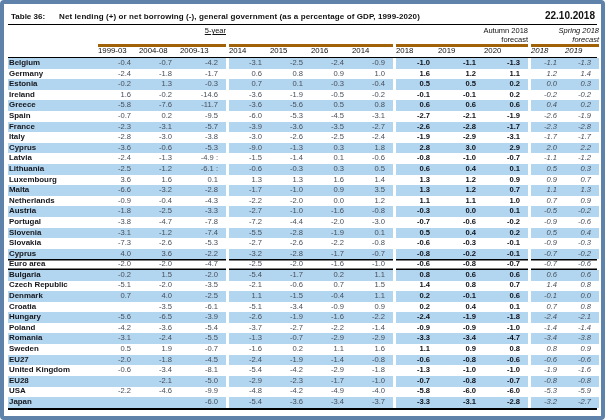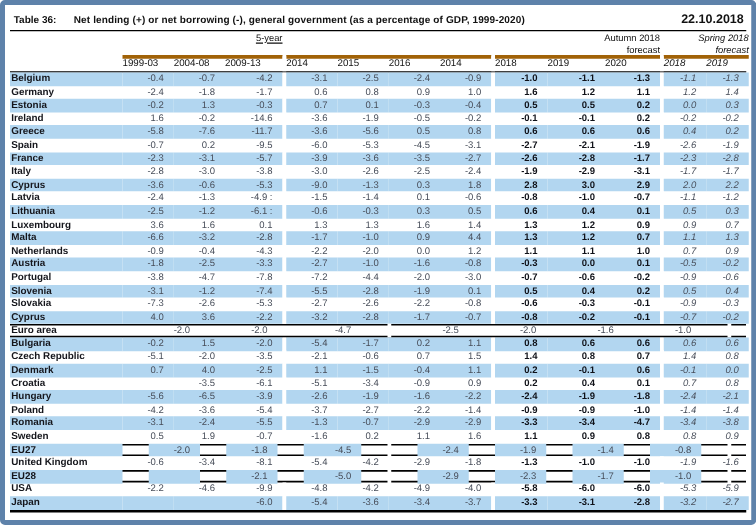--- a/index.html
+++ b/index.html
@@ -20,21 +20,21 @@
          border-bottom:3px solid #a16207;}
   .group .u{text-decoration:underline;}
   .group.italic{font-style:italic;}
   .spacer{border-bottom:none;}
   .years{height:12px;line-height:12px;}
   .year{font-size:7.8px;font-weight:normal;color:#111;text-align:left;padding-right:7px;}
   .year.spring{font-style:italic;}
   
   .row{height:10.6px;line-height:10.7px;}
   .row.stripe > div:not(.gap){background:#b2d6f0;}
-  .row.bordered{box-shadow:inset 0 1.4px 0 #000, inset 0 -1.4px 0 #000;gap:21px;}
+  .row.bordered{box-shadow:inset 0 1.4px 0 #000, inset 0 -1.4px 0 #000;}
   .cell{font-size:7.6px;color:#474d59;}
   .country{font-weight:bold;font-size:7.9px;color:#15161c;padding-left:1px;white-space:nowrap;
            overflow:hidden;}
   .num{text-align:right;padding-right:8px;white-space:nowrap;}
   .num.autumn{font-weight:bold;color:#0f1118;}
   .num.spring{font-style:italic;}
   .gap{background:#fff;}
   #rows{border-bottom:2px solid #000;}
 </style>
 </head>
@@ -306,21 +306,21 @@
     </div>
       <div class="grid row stripe">
       <div class="cell country">Malta</div>
       <div class="cell num">-6.6</div>
       <div class="cell num">-3.2</div>
       <div class="cell num">-2.8</div>
       <div class="gap"></div>
       <div class="cell num">-1.7</div>
       <div class="cell num">-1.0</div>
       <div class="cell num">0.9</div>
-      <div class="cell num">4.4</div>
+      <div class="cell num">3.5</div>
       <div class="gap"></div>
       <div class="cell num autumn">1.3</div>
       <div class="cell num autumn">1.2</div>
       <div class="cell num autumn">0.7</div>
       <div class="gap"></div>
       <div class="cell num spring">1.1</div>
       <div class="cell num spring">1.3</div>
     </div>
       <div class="grid row">
       <div class="cell country">Netherlands</div>

